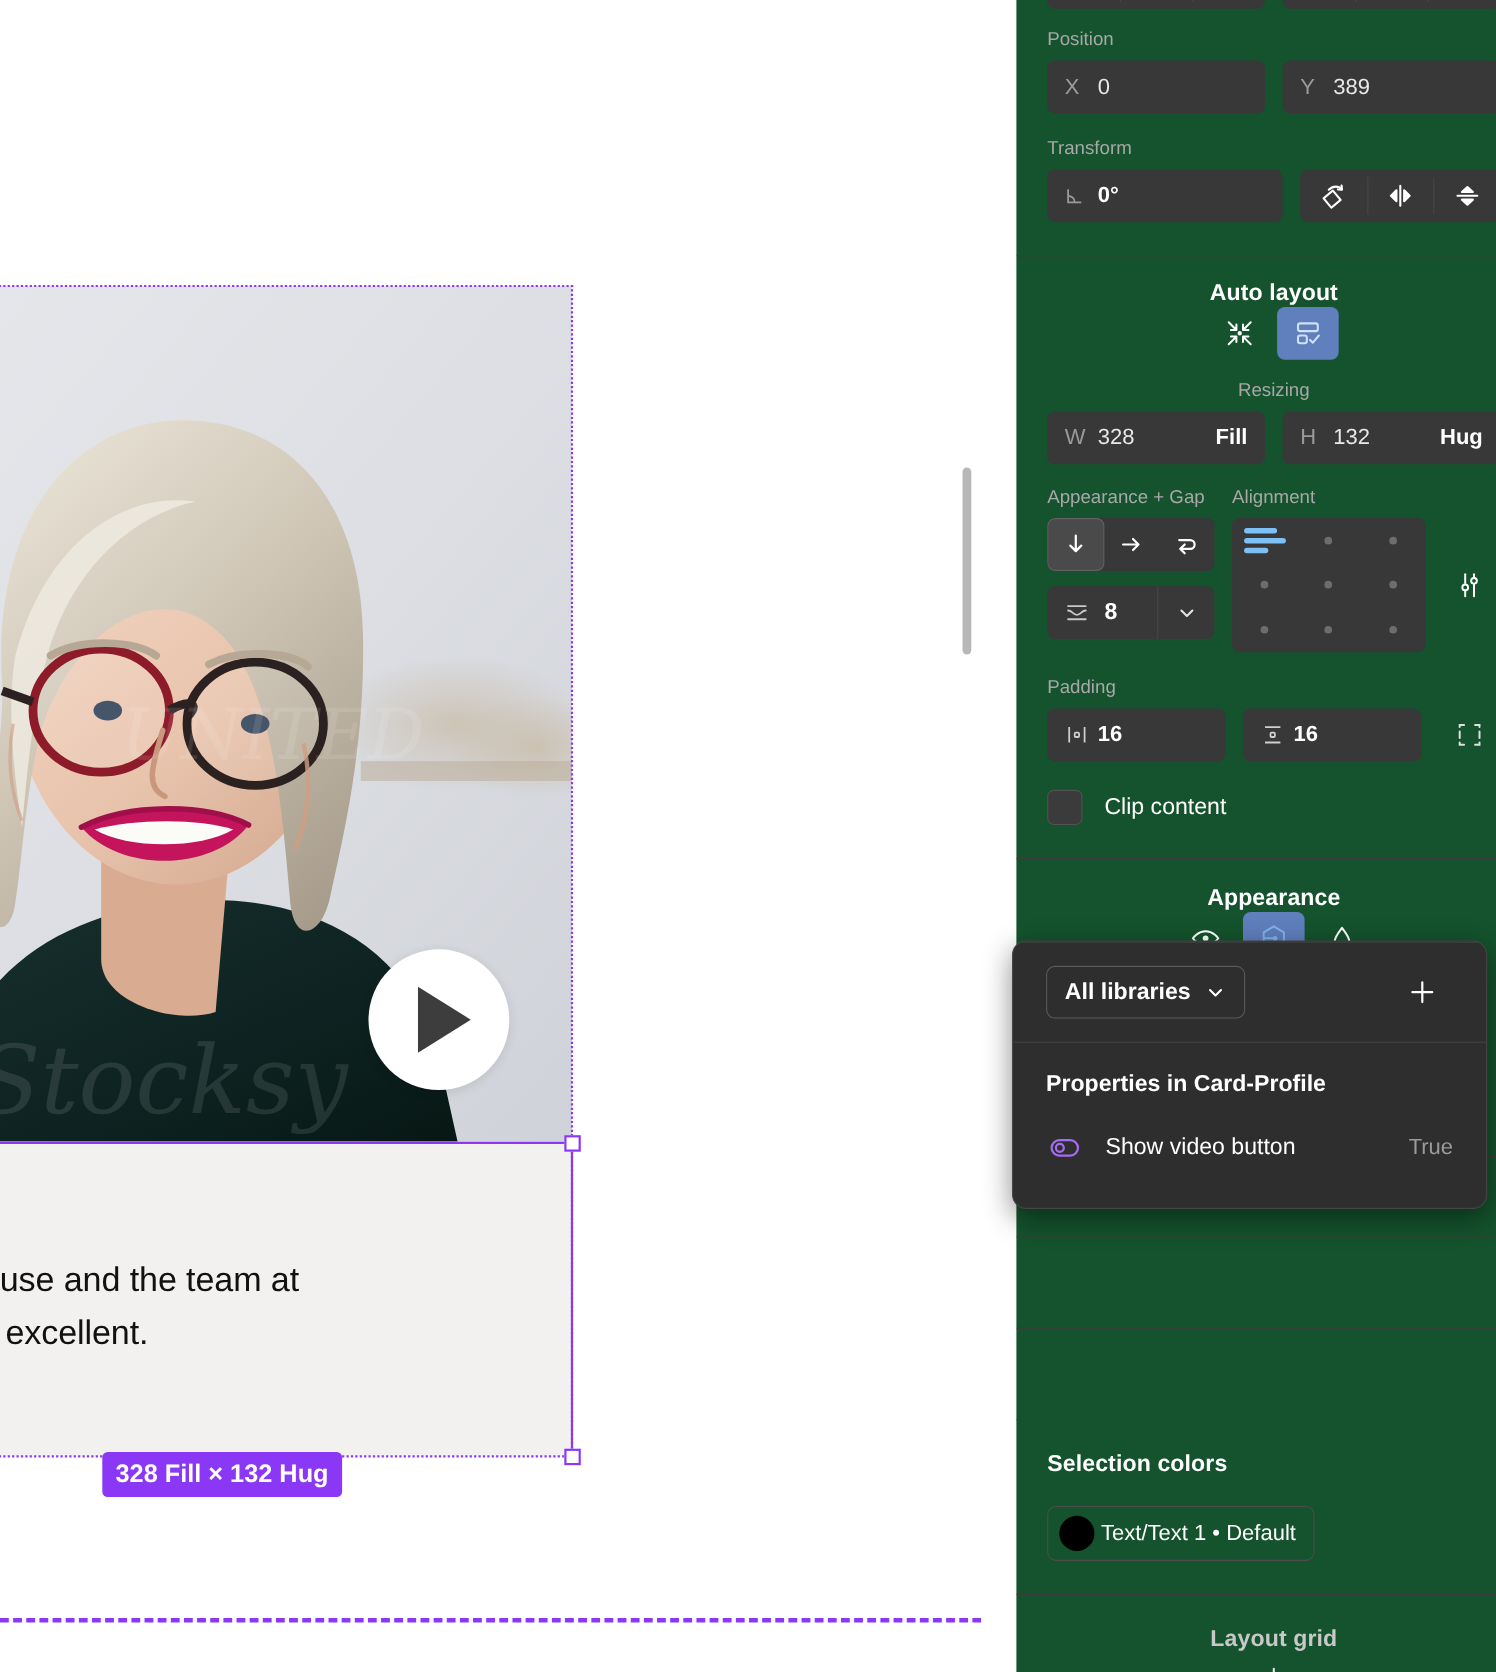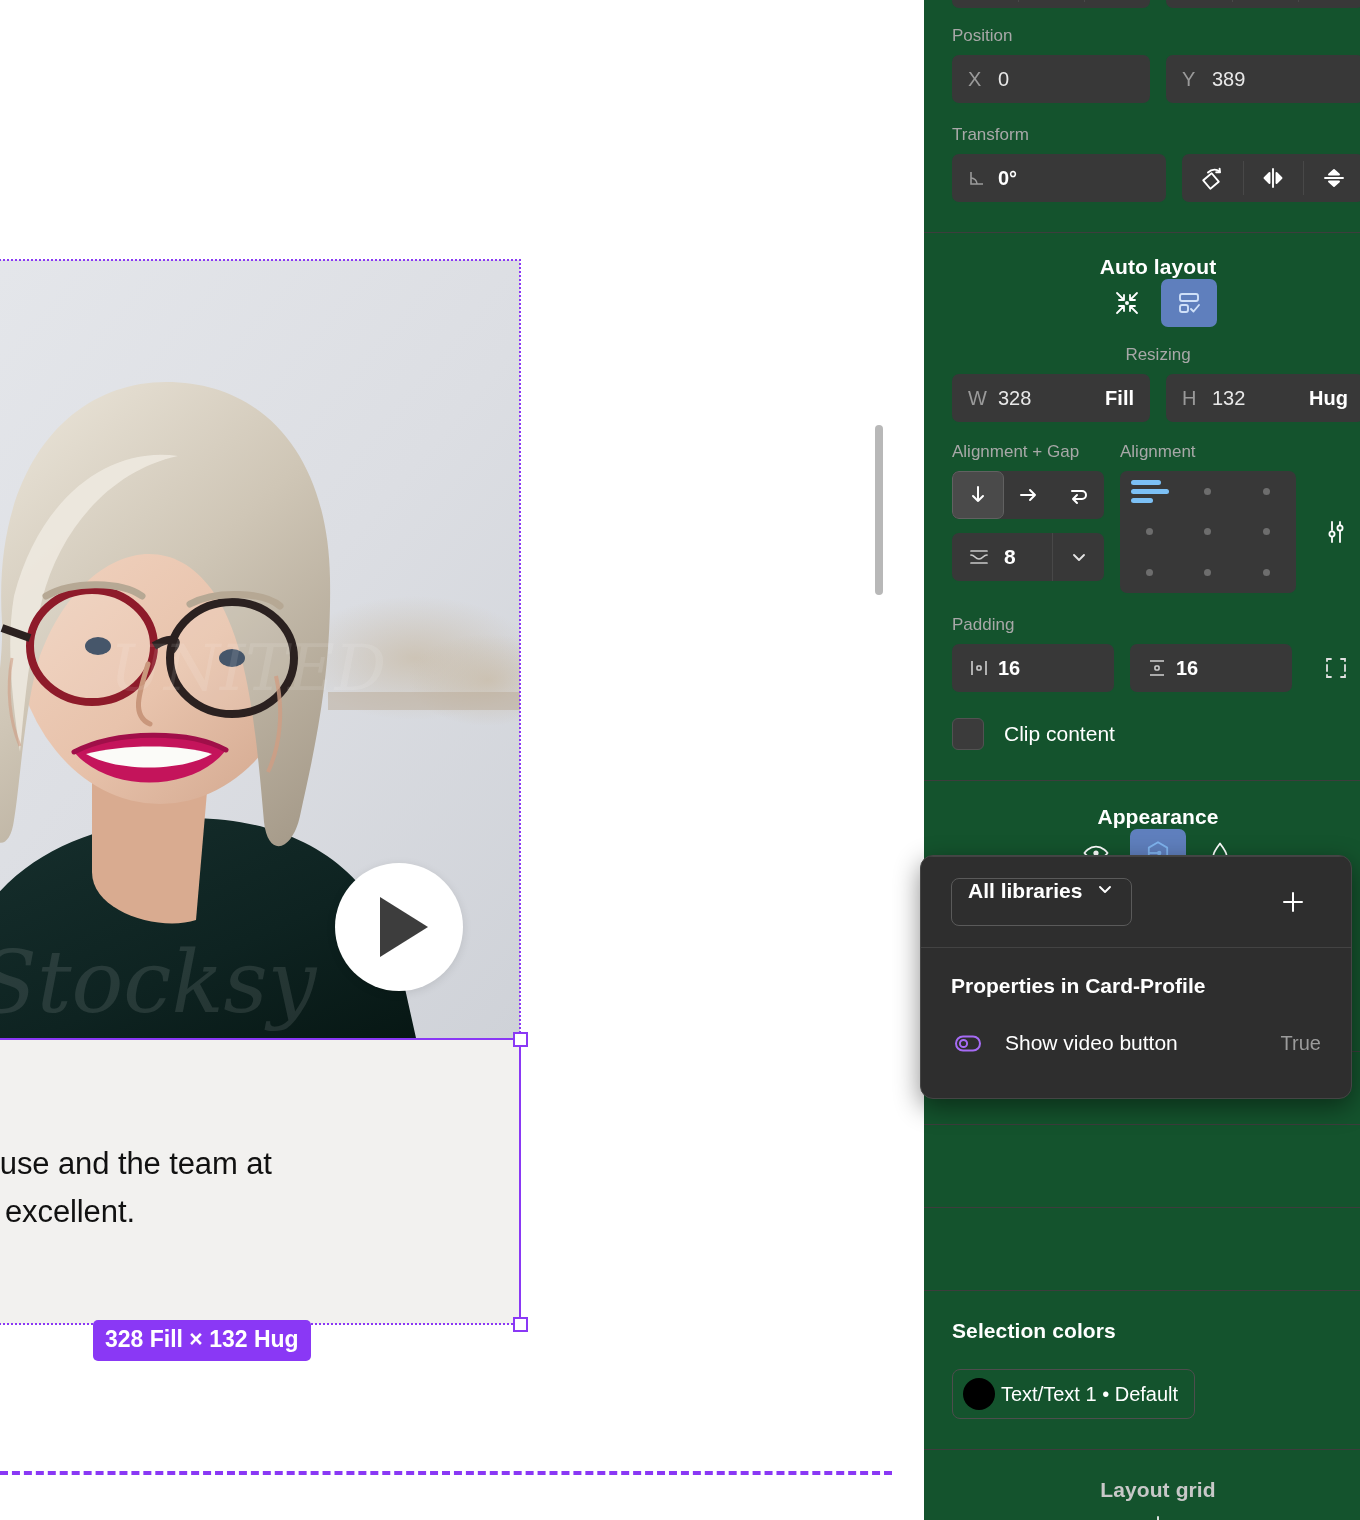--- a/index.html
+++ b/index.html
@@ -306,21 +306,21 @@
   .pop-libs {
     height: 90px;
     display: flex; align-items: center;
     padding: 0 30px;
     gap: 14px;
   }
   .lib-select {
     border: 1px solid #5a5a5a;
     border-radius: 8px;
     height: 48px;
-    display: flex; align-items: flex-start; gap: 13px;
+    display: flex; align-items: center; gap: 13px;
     padding: 0 16px;
     font-size: 21px; font-weight: bold;
     color: #ffffff;
   }
   .pop-props { padding: 26px 30px 38px 30px; }
   .pop-props-title {
     font-size: 21px; font-weight: bold; color: #ffffff;
     margin-bottom: 28px;
   }
   .prop-row {
@@ -577,21 +577,21 @@
         <div class="field">
           <span class="prefix">H</span>
           <span class="val">132</span>
           <span class="suffix">Hug</span>
         </div>
       </div>
 
       <div style="display:flex; gap:16px; margin-top:20px;">
 
         <div style="width:178px;">
-          <div class="sub-label">Alignment + Gap</div>
+          <div class="sub-label">Appearance + Gap</div>
           <div class="dir-bar">
             <div class="d sel">
               <svg width="26" height="26" viewBox="0 0 26 26" fill="none" stroke="#ffffff" stroke-width="2" stroke-linecap="round" stroke-linejoin="round">
                 <path d="M13 5v14M8 14l5 5 5-5"></path>
               </svg>
             </div>
             <div class="d">
               <svg width="26" height="26" viewBox="0 0 26 26" fill="none" stroke="#ffffff" stroke-width="2" stroke-linecap="round" stroke-linejoin="round">
                 <path d="M5 13h14M14 8l5 5-5 5"></path>
               </svg>

